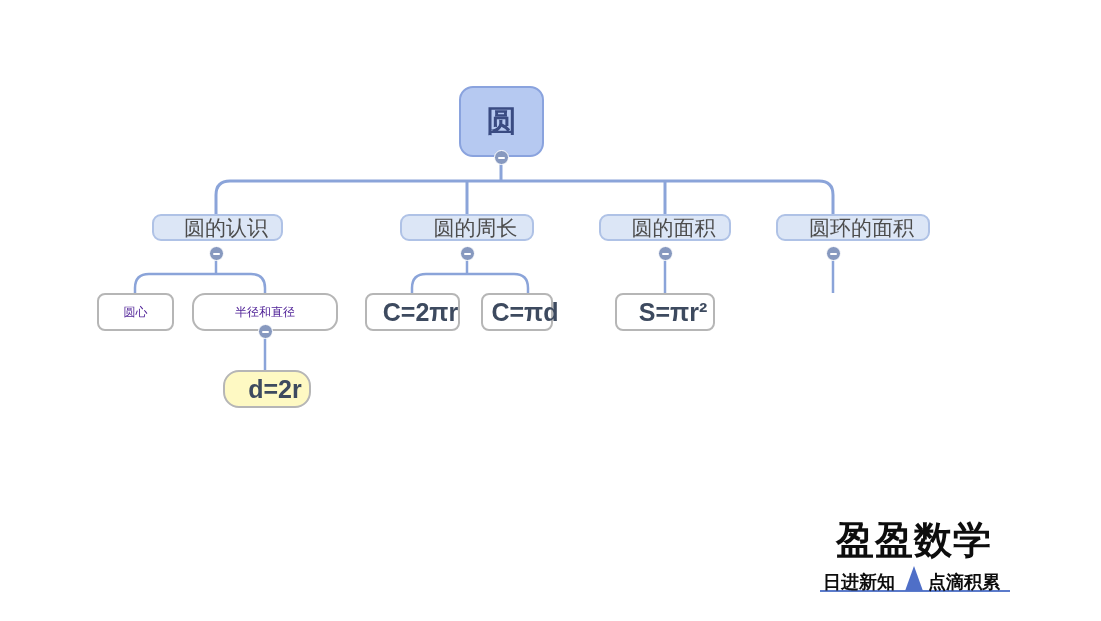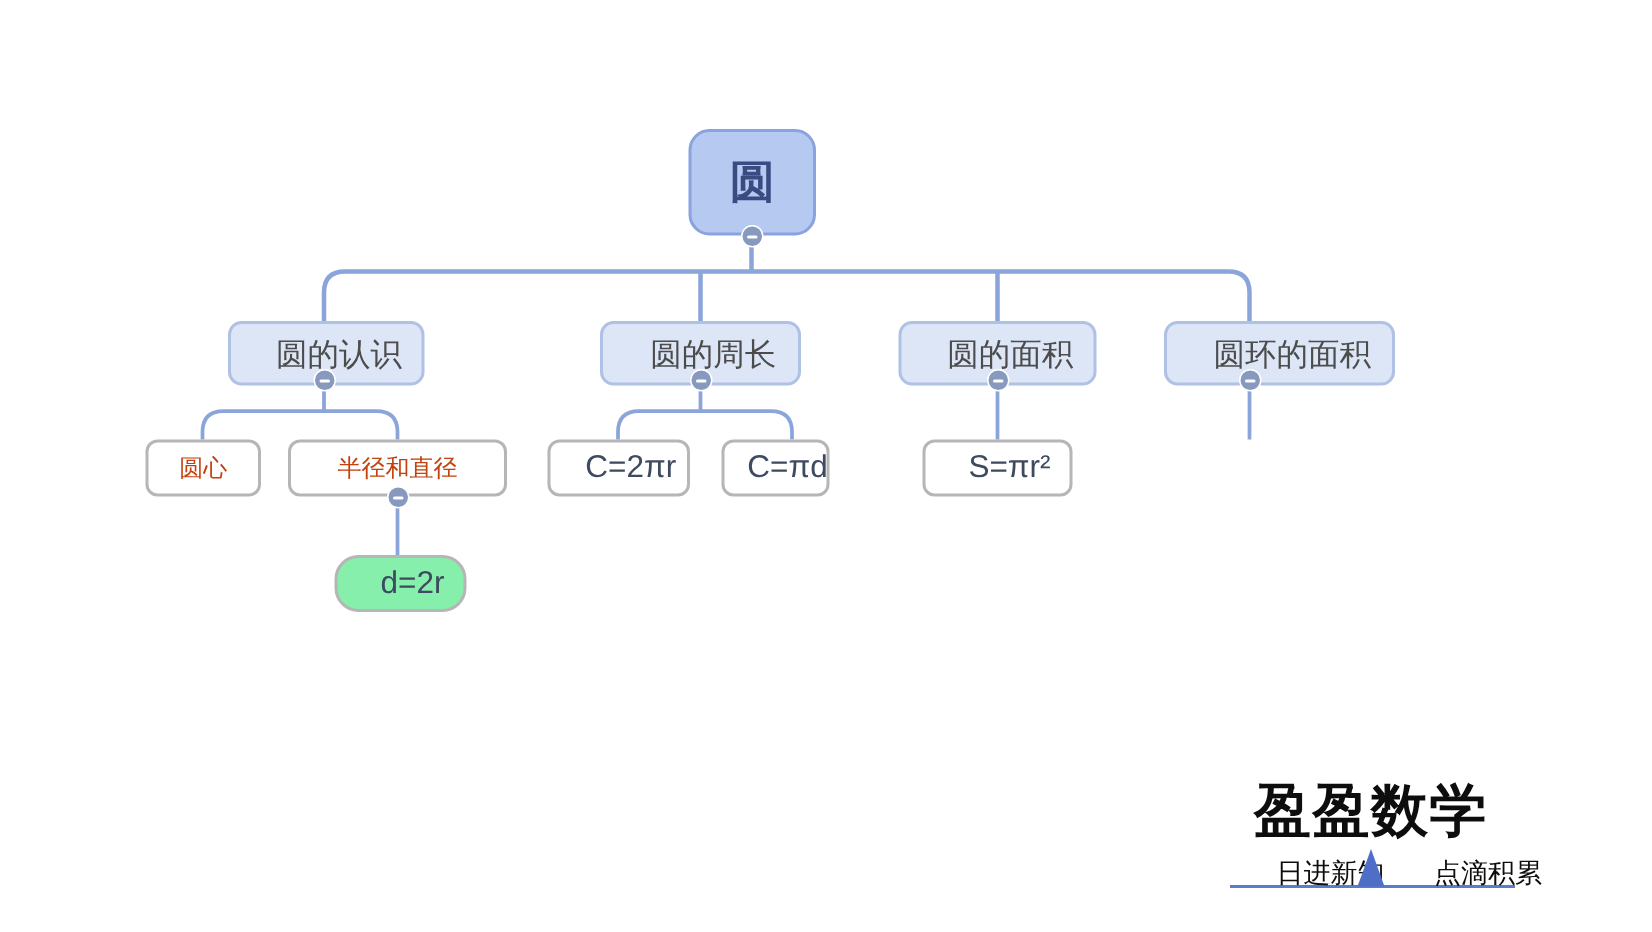--- a/index.html
+++ b/index.html
@@ -23,49 +23,49 @@
   
   .n-root{
     left:459px;top:86px;width:85px;height:71px;
     background:#b6c9f1;
     border:2px solid #8aa3de;
     border-radius:14px;
     font-size:30px;font-weight:bold;color:#3a4b82;
   }
   
   .lvl2{
-    top:214px;height:43px;
+    top:214px;height:27px;
     background:#dce6f6;
     border:2px solid #afc2e6;
     border-radius:9px;
     font-size:21px;color:#4c4c4c;padding-left:17px;
   }
   .n-b0{left:152px;width:131px;}
   .n-b1{left:400px;width:134px;}
   .n-b2{left:599px;width:132px;}
   .n-b3{left:776px;width:154px;}
   
   .lvl3{
     top:293px;height:38px;
     background:#ffffff;
     border:2px solid #b6b6b6;
     border-radius:8px;
-    font-size:16px;color:#c2410c;
+    font-size:12px;color:#4c1d95;
   }
-  .formula{font-weight:normal;color:#3d4a5f;font-size:21px;padding-left:16px;}
+  .formula{font-weight:bold;color:#3d4a5f;font-size:25px;padding-left:16px;}
   .n-b0c0{left:97px;width:77px;}
-  .n-b0c1{left:192px;width:146px;}
+  .n-b0c1{left:192px;width:146px;border-radius:13px;}
   .n-b1c0{left:365px;width:95px;}
   .n-b1c1{left:481px;width:72px;}
   .n-b2c0{left:615px;width:100px;}
   .n-b3c0{left:765px;width:133px;}
   
   .n-b0c1c0{
     left:223px;top:370px;width:88px;height:38px;
-    background:#86efac;border:2px solid #b6b6b6;border-radius:16px;
+    background:#fef9c3;border:2px solid #b6b6b6;border-radius:16px;
   }
 
   
   .collapse{
     position:absolute;z-index:3;
     width:13px;height:13px;border-radius:50%;
     background:#8799bf;
     border:1px solid #ffffff;
     box-sizing:content-box;
     display:flex;align-items:center;justify-content:center;
@@ -82,21 +82,21 @@
   
   .brand-title{
     position:absolute;left:836px;top:515px;z-index:2;
     font-family:"Liberation Serif","DejaVu Serif",serif;
     font-weight:bold;font-size:38px;color:#0d0d0d;
     letter-spacing:1px;
   }
   .brand-slogan{
     position:absolute;z-index:2;top:570px;
     font-family:"Liberation Serif","DejaVu Serif",serif;
-    font-weight:normal;font-size:18px;color:#0d0d0d;margin-left:28px;
+    font-weight:bold;font-size:18px;color:#0d0d0d;
   }
   .slogan-left{left:823px;}
   .slogan-right{left:928px;}
   .brand-peak{
     position:absolute;z-index:2;
     left:905px;top:566px;
     width:0;height:0;
     border-left:9px solid transparent;
     border-right:9px solid transparent;
     border-bottom:25px solid #4f6fc7;

